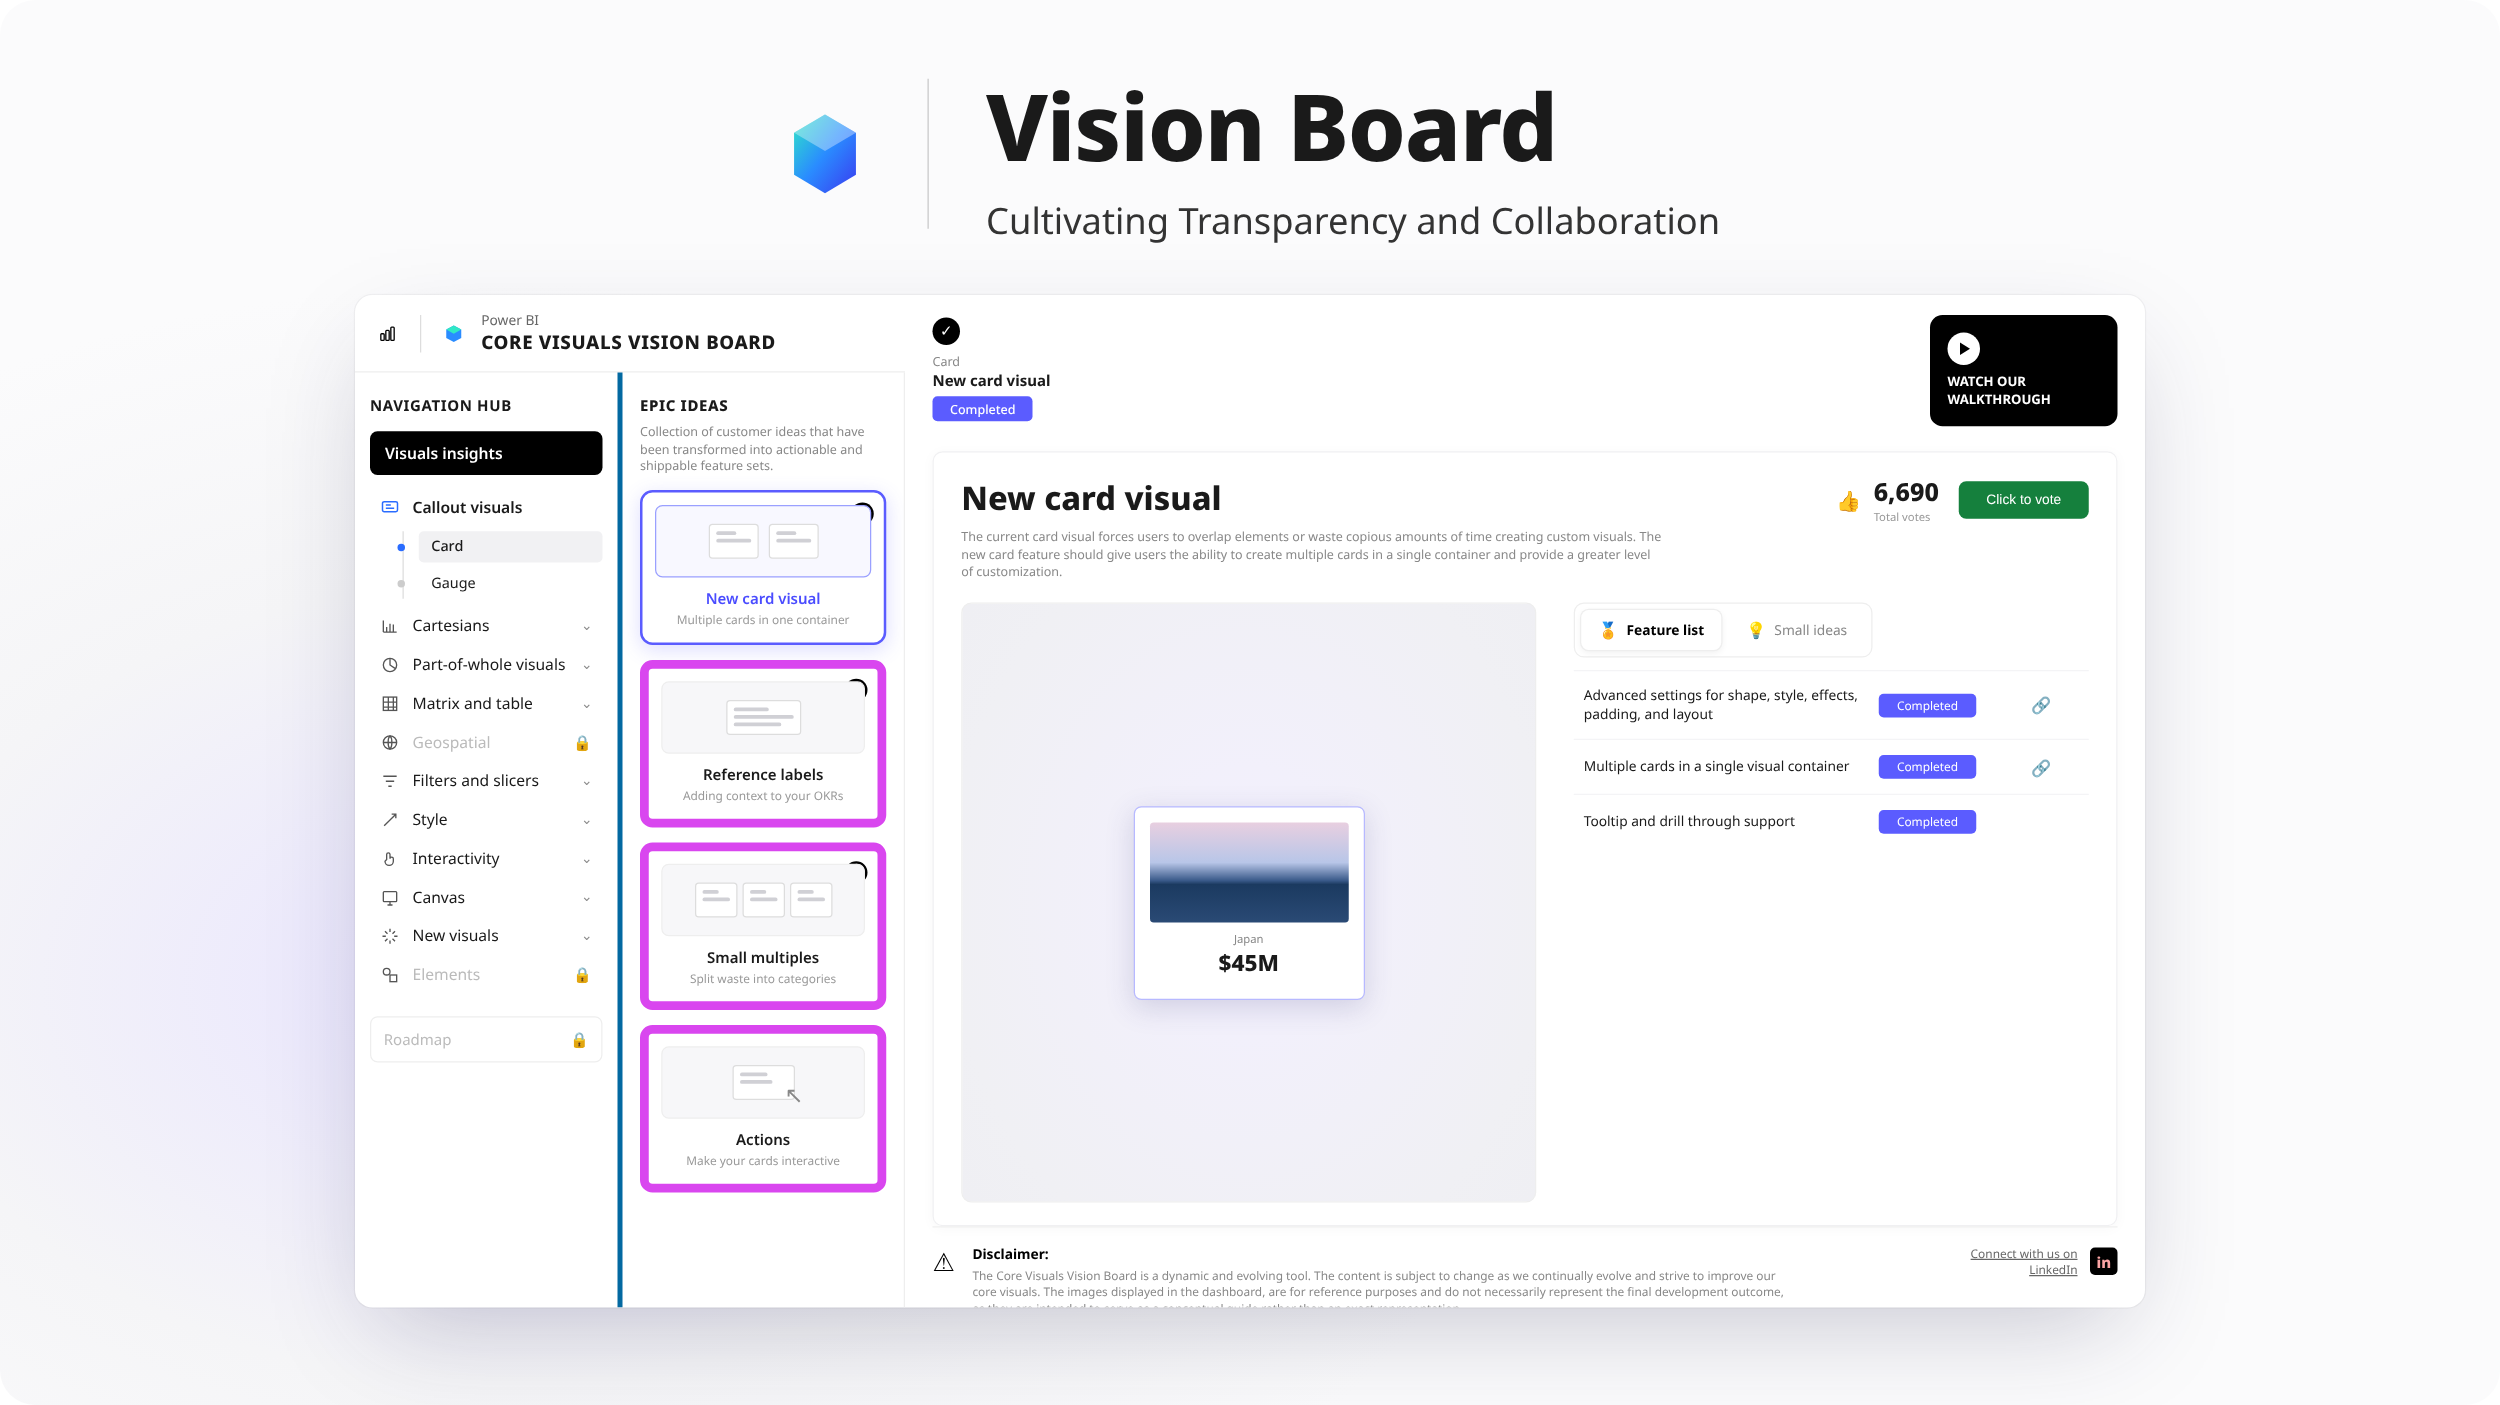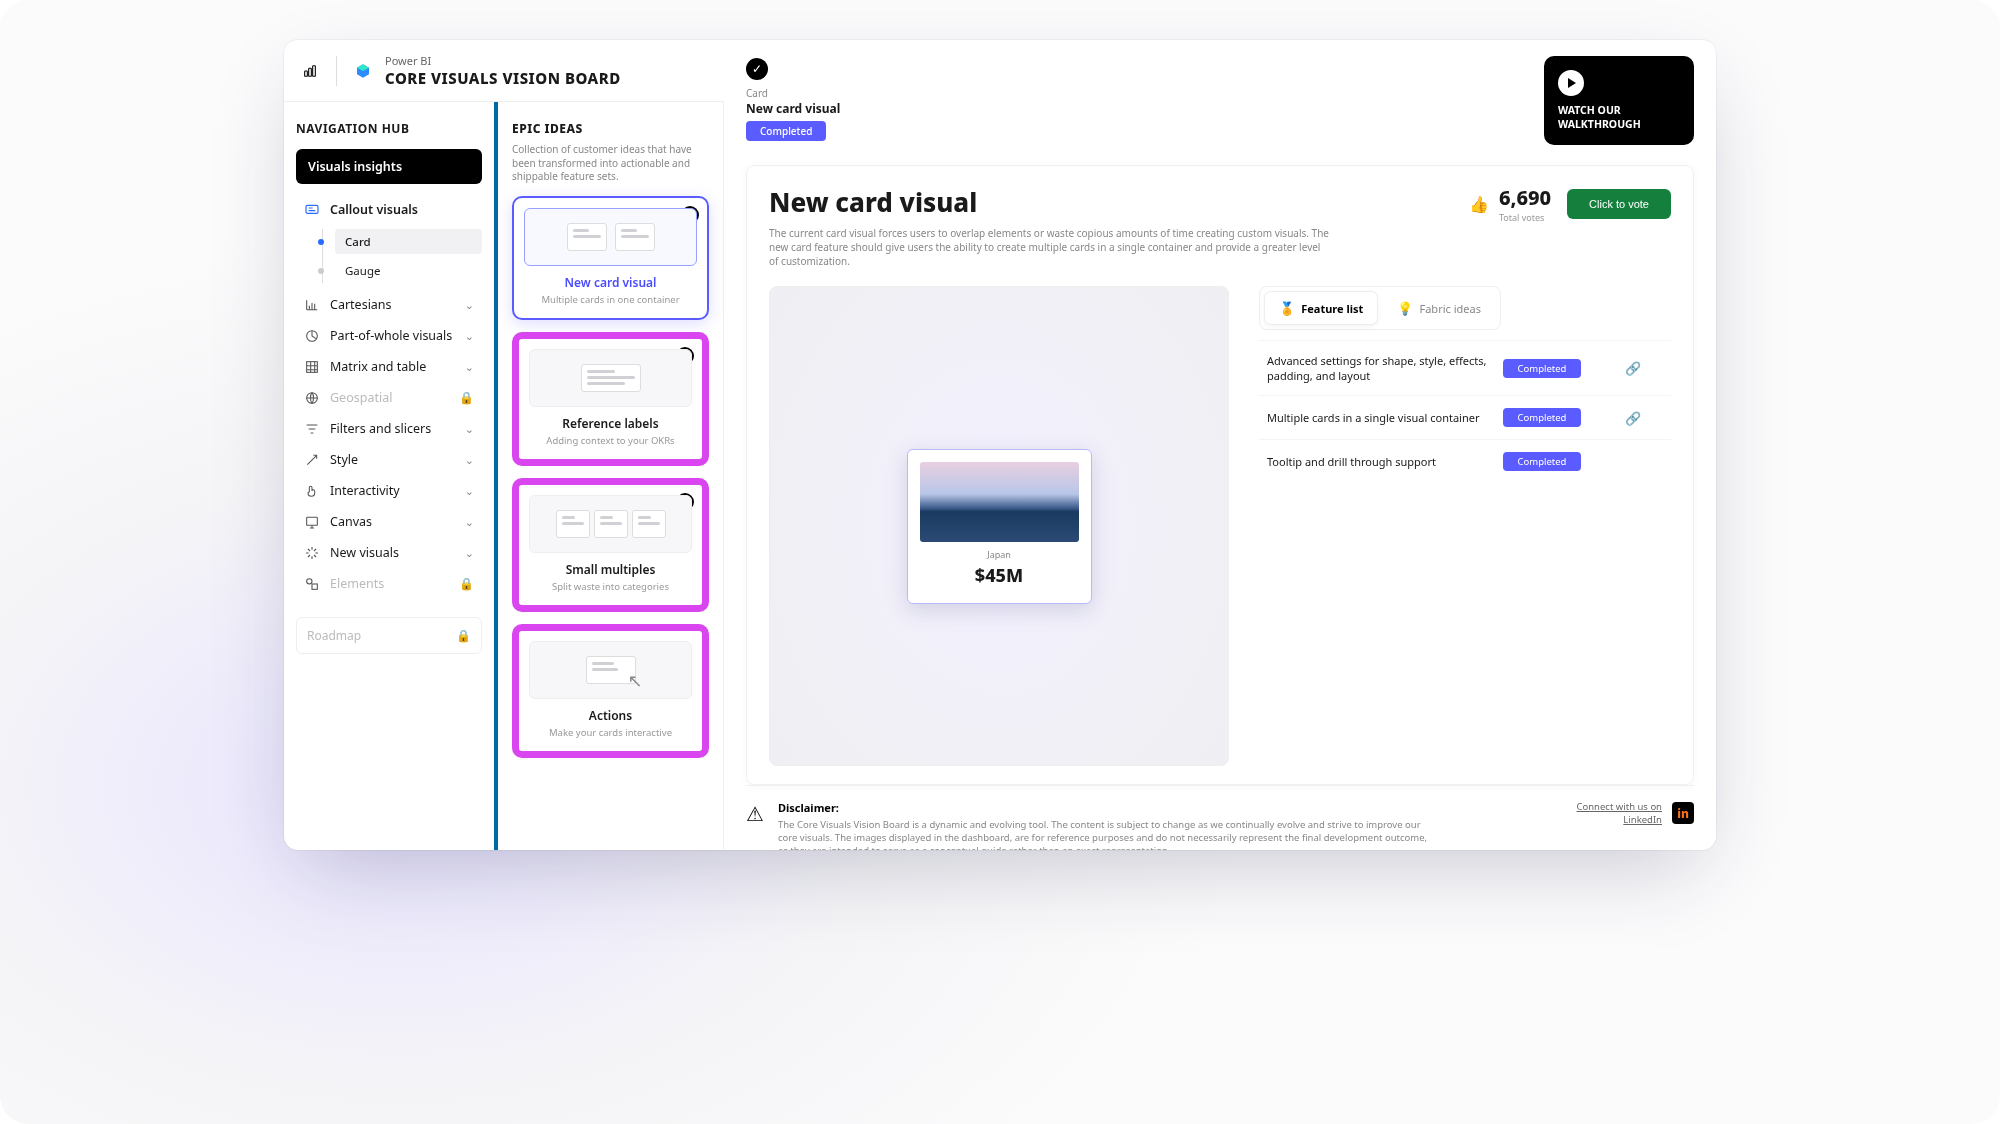--- a/index.html
+++ b/index.html
@@ -208,30 +208,50 @@
   .feat-row .bdg { background:#5b5cff;color:#fff;font-size:9.5px;padding:3px 0;border-radius:4px;text-align:center;width:78px;}
   .learn-ico { color:#6a6cff; font-size:13px; text-align:center;}
 
   .disclaimer {
     margin-top:auto; padding-top:14px; display:flex; gap:14px; align-items:flex-start;
     border-top:1px solid #f0f0f0; font-size:9.5px; color:#888;
   }
   .disclaimer .warn { font-size:20px; color:#000; flex-shrink:0;}
   .disclaimer strong { color:#000; font-size:11px; display:block; margin-bottom:3px;}
   .disclaimer .right { margin-left:auto; text-align:right; display:flex; align-items:center; gap:10px;}
-  .li-icon { width:22px;height:22px;background:#000;border-radius:4px;color:#f97316;display:inline-flex;align-items:center;justify-content:center;font-size:12px;font-weight:800;}
+  .li-icon { width:22px;height:22px;background:#000;border-radius:4px;color:#fca5a5;display:inline-flex;align-items:center;justify-content:center;font-size:12px;font-weight:800;}
 
   
   svg { display:block; }
 </style>
 </head>
 <body>
 
 <div class="page">
 
+  <div class="hero">
+    <div class="hero-logo">
+      <svg viewBox="0 0 64 64">
+        <defs>
+          <linearGradient id="g1" x1="0" y1="0" x2="1" y2="1">
+            <stop offset="0" stop-color="#2fe8c6"></stop>
+              <stop offset=".5" stop-color="#2a8cff"></stop>
+              <stop offset="1" stop-color="#3a3af0"></stop>
+          </linearGradient>
+        </defs>
+        <path fill="url(#g1)" d="M32 4 54 17v30L32 60 10 47V17z"></path>
+        <path fill="#fff" opacity=".35" d="M32 4 54 17 32 30 10 17z"></path>
+      </svg>
+    </div>
+    <div class="hero-divider"></div>
+    <div class="hero-text">
+      <h1>Vision Board</h1>
+      <p>Cultivating Transparency and Collaboration</p>
+    </div>
+  </div>
 
   <div class="app">
 
     <div class="topbar">
       <span class="ico">
         <svg viewBox="0 0 24 24" fill="none" stroke="#000" stroke-width="1.6">
           <rect x="4" y="12" width="4" height="8" rx="1"></rect>
             <rect x="10" y="8" width="4" height="12" rx="1"></rect>
             <rect x="16" y="4" width="4" height="16" rx="1"></rect>
         </svg>
@@ -481,21 +501,21 @@
           </div>
 
           <div>
             <div class="feat-tabs">
               <div class="feat-tab active">
                 <span class="mini-ico">🏅</span>
                 <span>Feature list</span>
               </div>
               <div class="feat-tab">
                 <span class="mini-ico" style="color:#aaa">💡</span>
-                <span>Fabric ideas</span>
+                <span>Small ideas</span>
               </div>
             </div>
 
             <div class="feat-table">
               <div id="feat-rows">
                   <div class="feat-row">
                     <span>Advanced settings for shape, style, effects, padding, and layout</span>
                     <span class="bdg">Completed</span>
                     <span class="learn-ico">🔗</span>
                   </div>

